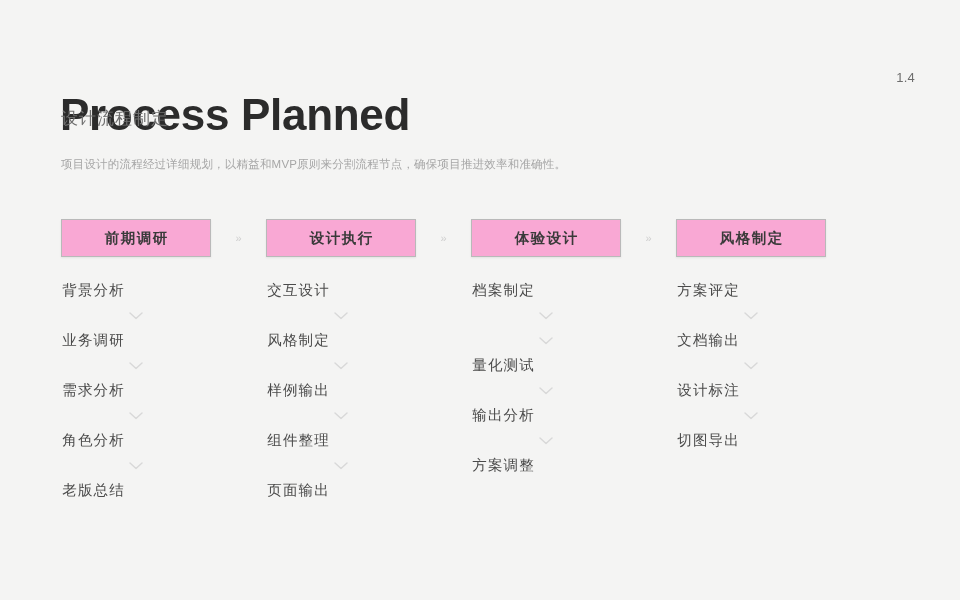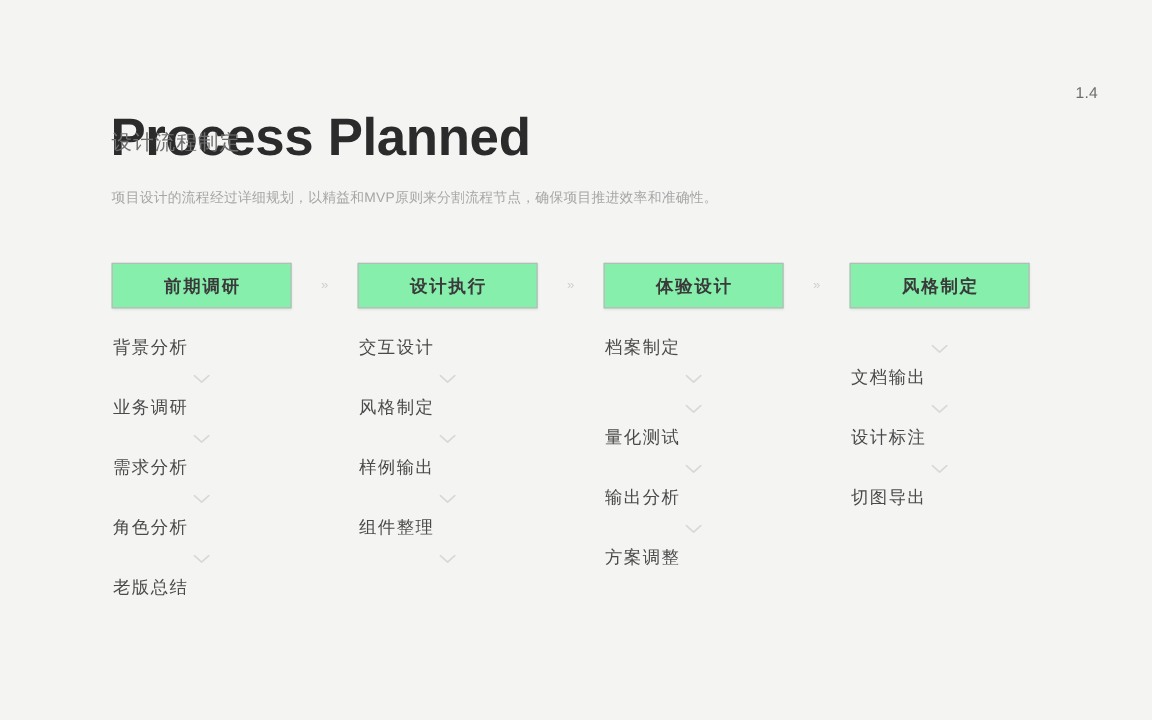--- a/index.html
+++ b/index.html
@@ -12,21 +12,20 @@
     background: #f4f4f3;
     font-family: "Liberation Sans", "DejaVu Sans", sans-serif;
     overflow: hidden;
     position: relative;
     -webkit-font-smoothing: antialiased;
   }
 
   .slide {
     position: absolute;
     inset: 0;
-    margin-left: 32px;
   }
 
   
   .page-number {
     position: absolute;
     top: 70px;
     right: 45px;
     font-size: 13px;
     color: #6d6d6d;
     letter-spacing: 0.2px;
@@ -70,21 +69,21 @@
     top: 219px;
     width: 840px;
     height: 40px;
   }
 
   .phase-box {
     position: absolute;
     top: 0;
     width: 150px;
     height: 38px;
-    background: #86efac;
+    background: #f9a8d4;
     border: 1px solid #b9b9b9;
     box-sizing: border-box;
     display: flex;
     align-items: center;
     justify-content: center;
     box-shadow: 0 1px 2px rgba(0,0,0,0.07);
   }
 
   .phase-box span {
     font-size: 14.5px;
@@ -216,20 +215,21 @@
           <svg width="14" height="8" viewBox="0 0 14 8" fill="none">
             <path d="M1 1 L7 6.5 L13 1" stroke="#d8d8d8" stroke-width="1.4" stroke-linecap="round" stroke-linejoin="round"></path>
           </svg>
         </div>
         <div class="task-item">组件整理</div>
         <div class="task-chevron">
           <svg width="14" height="8" viewBox="0 0 14 8" fill="none">
             <path d="M1 1 L7 6.5 L13 1" stroke="#d8d8d8" stroke-width="1.4" stroke-linecap="round" stroke-linejoin="round"></path>
           </svg>
         </div>
+        <div class="task-item">页面输出</div>
       </div>
       <div class="column" style="left: 410px;">
         <div class="task-item">档案制定</div>
         <div class="task-chevron">
           <svg width="14" height="8" viewBox="0 0 14 8" fill="none">
             <path d="M1 1 L7 6.5 L13 1" stroke="#d8d8d8" stroke-width="1.4" stroke-linecap="round" stroke-linejoin="round"></path>
           </svg>
         </div>
         <div class="task-chevron">
           <svg width="14" height="8" viewBox="0 0 14 8" fill="none">
@@ -244,20 +244,21 @@
         </div>
         <div class="task-item">输出分析</div>
         <div class="task-chevron">
           <svg width="14" height="8" viewBox="0 0 14 8" fill="none">
             <path d="M1 1 L7 6.5 L13 1" stroke="#d8d8d8" stroke-width="1.4" stroke-linecap="round" stroke-linejoin="round"></path>
           </svg>
         </div>
         <div class="task-item">方案调整</div>
       </div>
       <div class="column" style="left: 615px;">
+        <div class="task-item">方案评定</div>
         <div class="task-chevron">
           <svg width="14" height="8" viewBox="0 0 14 8" fill="none">
             <path d="M1 1 L7 6.5 L13 1" stroke="#d8d8d8" stroke-width="1.4" stroke-linecap="round" stroke-linejoin="round"></path>
           </svg>
         </div>
         <div class="task-item">文档输出</div>
         <div class="task-chevron">
           <svg width="14" height="8" viewBox="0 0 14 8" fill="none">
             <path d="M1 1 L7 6.5 L13 1" stroke="#d8d8d8" stroke-width="1.4" stroke-linecap="round" stroke-linejoin="round"></path>
           </svg>

